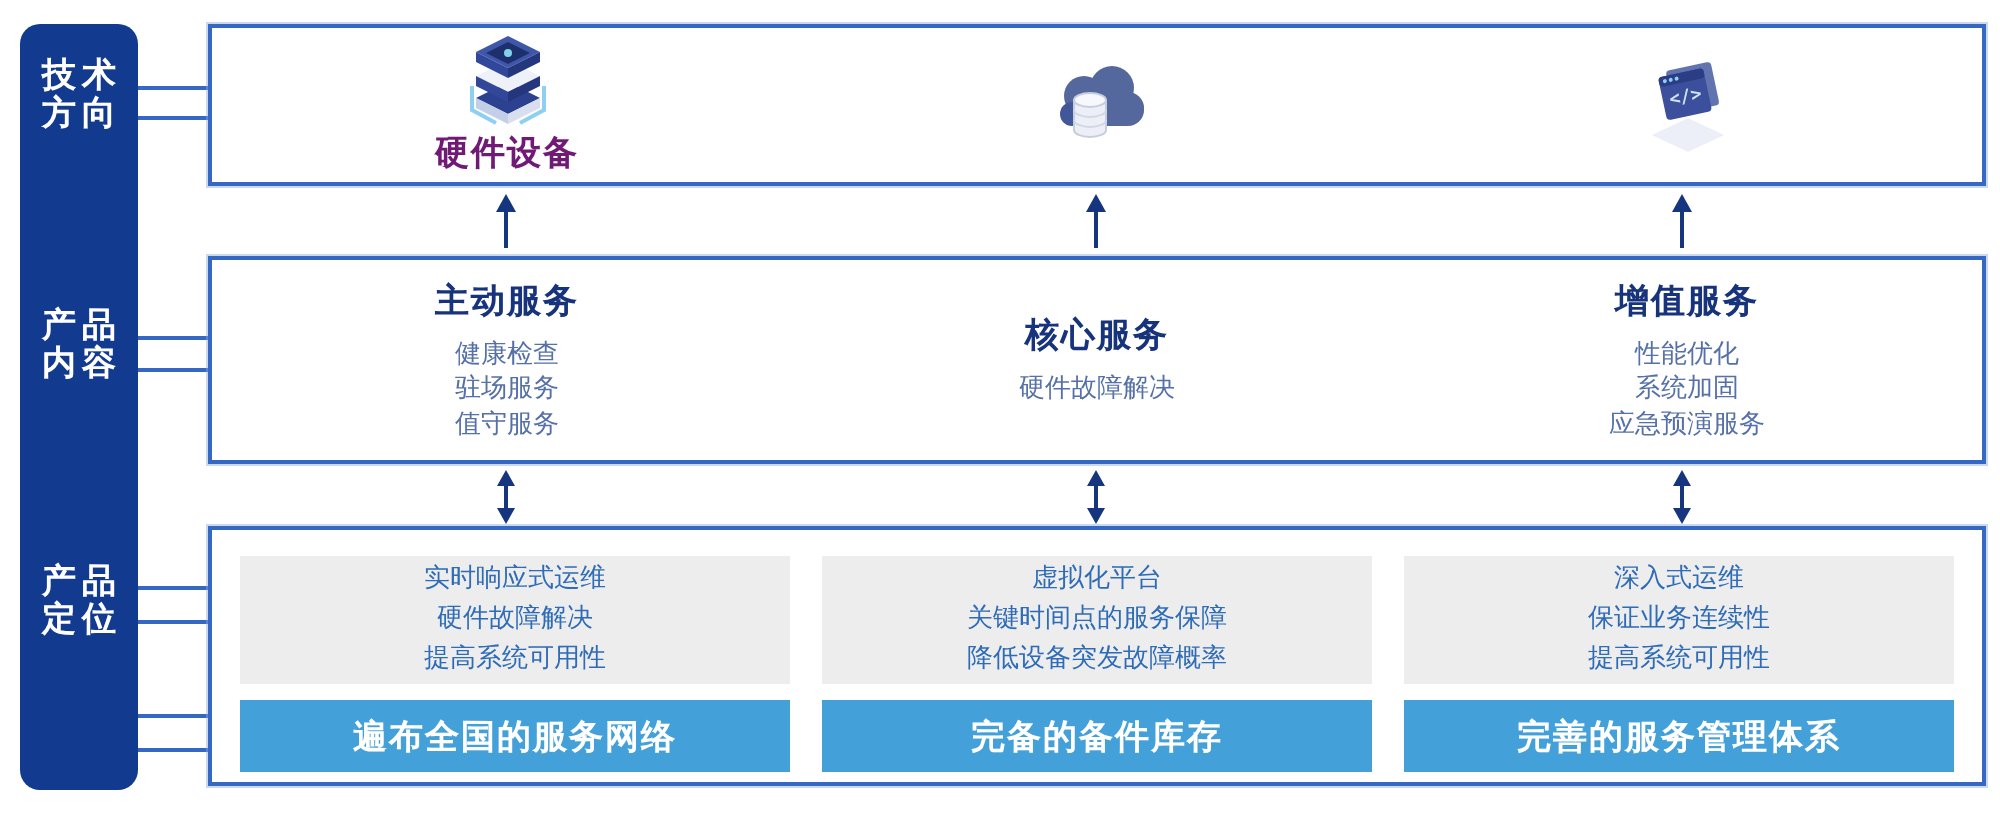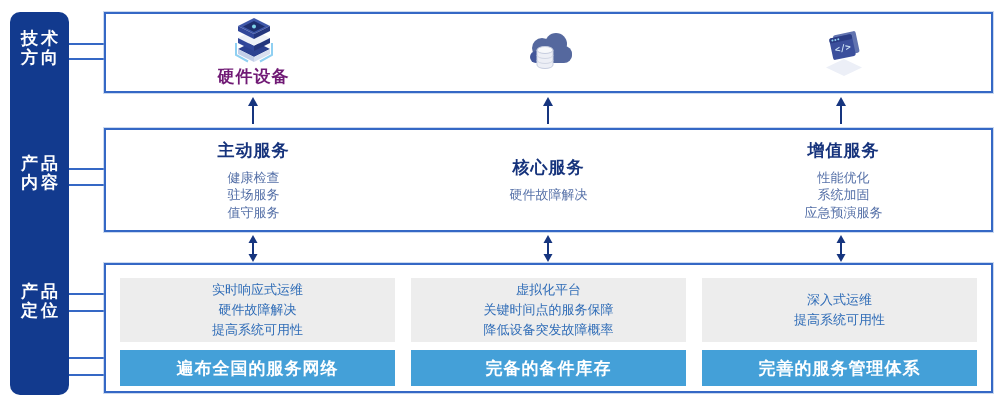--- a/index.html
+++ b/index.html
@@ -196,19 +196,20 @@
       <div class="gray-card">
         <div class="gray-line">虚拟化平台</div>
         <div class="gray-line">关键时间点的服务保障</div>
         <div class="gray-line">降低设备突发故障概率</div>
       </div>
       <div class="banner">完备的备件库存</div>
     </div>
     <div class="col">
       <div class="gray-card">
         <div class="gray-line">深入式运维</div>
+        <div class="gray-line">保证业务连续性</div>
         <div class="gray-line">提高系统可用性</div>
       </div>
       <div class="banner">完善的服务管理体系</div>
     </div>
   </section>
 
 </div>
 
 </body></html>

